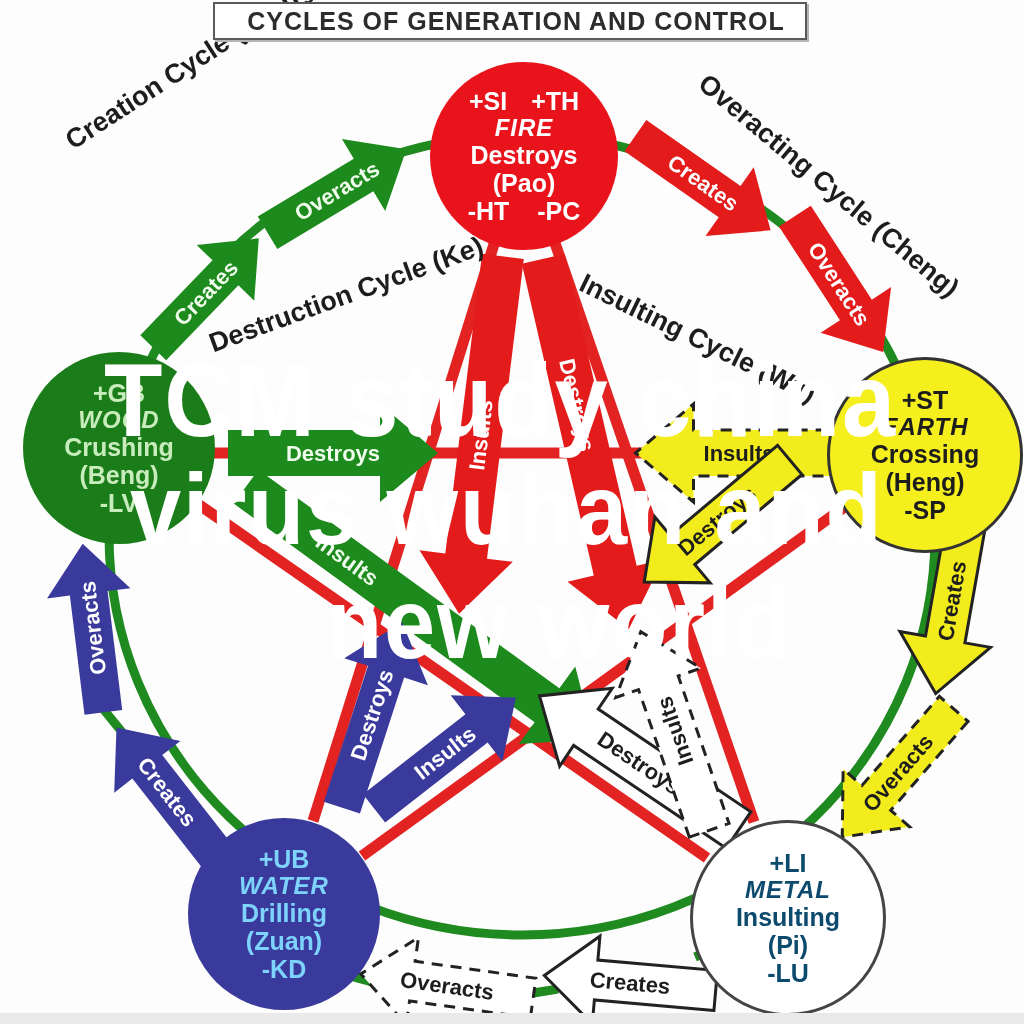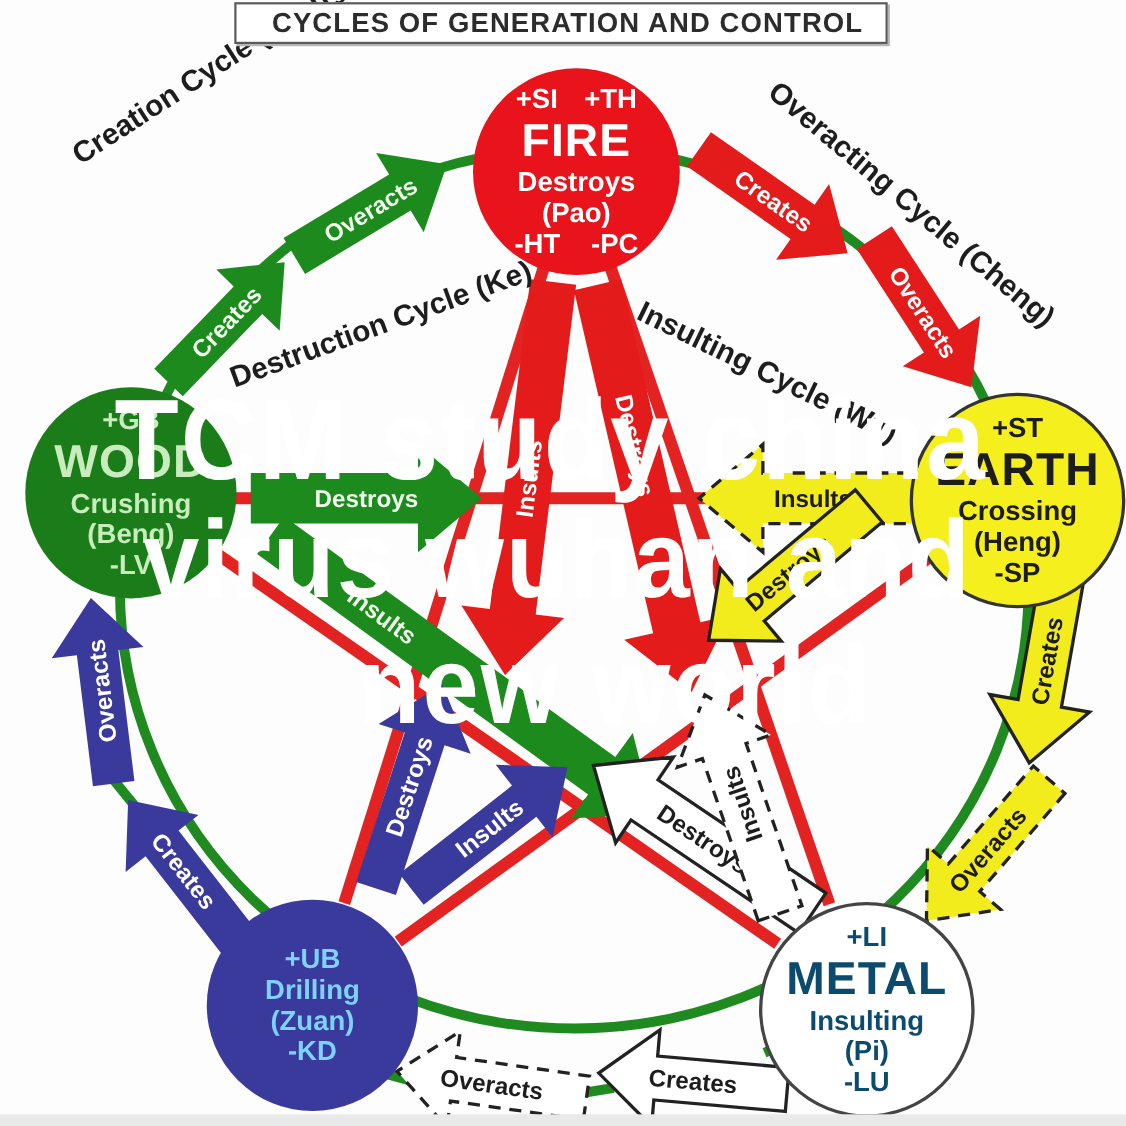--- a/index.html
+++ b/index.html
@@ -1,21 +1,21 @@
 <!DOCTYPE html>
 <html><head>
 <meta charset="utf-8">
 <style>
   html,body{margin:0;padding:0;}
   body{width:1024px;height:1024px;position:relative;overflow:hidden;background:#fdfdfd;
        font-family:"Liberation Sans",sans-serif;}
   #diagram-svg{position:absolute;left:0;top:0;z-index:1;}
   .circle{position:absolute;border-radius:50%;display:flex;flex-direction:column;align-items:center;
           justify-content:center;text-align:center;font-weight:bold;z-index:3;line-height:1.12;}
-  .circle .name{font-size:42px;letter-spacing:1px;}
+  .circle .name{font-size:24px;letter-spacing:1px;font-style:italic;}
   .circle .small{font-size:25px;}
   .mrow{display:flex;}
   #fire-circle  {left:430px;top:62px;width:188px;height:188px;background:#e8131b;color:#fff;}
   #earth-circle {left:827px;top:357px;width:190px;height:190px;background:#f5ef1e;color:#1d1d1d;border:3px solid #333;align-items:center;}
   #metal-circle {left:690px;top:820px;width:190px;height:190px;background:#fff;color:#0c4a6e;border:3px solid #444;}
   #water-circle {left:188px;top:818px;width:192px;height:192px;background:#3a3a9c;color:#7dd3fc;}
   #wood-circle  {left:23px;top:352px;width:192px;height:192px;background:#1a7d1a;color:#c9ecbd;}
   .cyc{position:absolute;font-weight:bold;font-size:27px;color:#1d1d1d;white-space:nowrap;z-index:4;}
   #cycle-creation   {left:60px; top:130px; transform:rotate(-33deg);transform-origin:left top;}
   #cycle-overacting {left:712px;top:68px;  transform:rotate(40deg); transform-origin:left top;}
@@ -153,20 +153,21 @@
 <div class="circle" id="metal-circle">
   <span class="small">+LI</span>
   <span class="name">METAL</span>
   <span class="small">Insulting</span>
   <span class="small">(Pi)</span>
   <span class="small">-LU</span>
 </div>
 
 <div class="circle" id="water-circle">
   <span class="small">+UB</span>
+  <span class="name">WATER</span>
   <span class="small">Drilling</span>
   <span class="small">(Zuan)</span>
   <span class="small">-KD</span>
 </div>
 
 <div class="circle" id="wood-circle">
   <span class="small">+GB</span>
   <span class="name">WOOD</span>
   <span class="small">Crushing</span>
   <span class="small">(Beng)</span>

